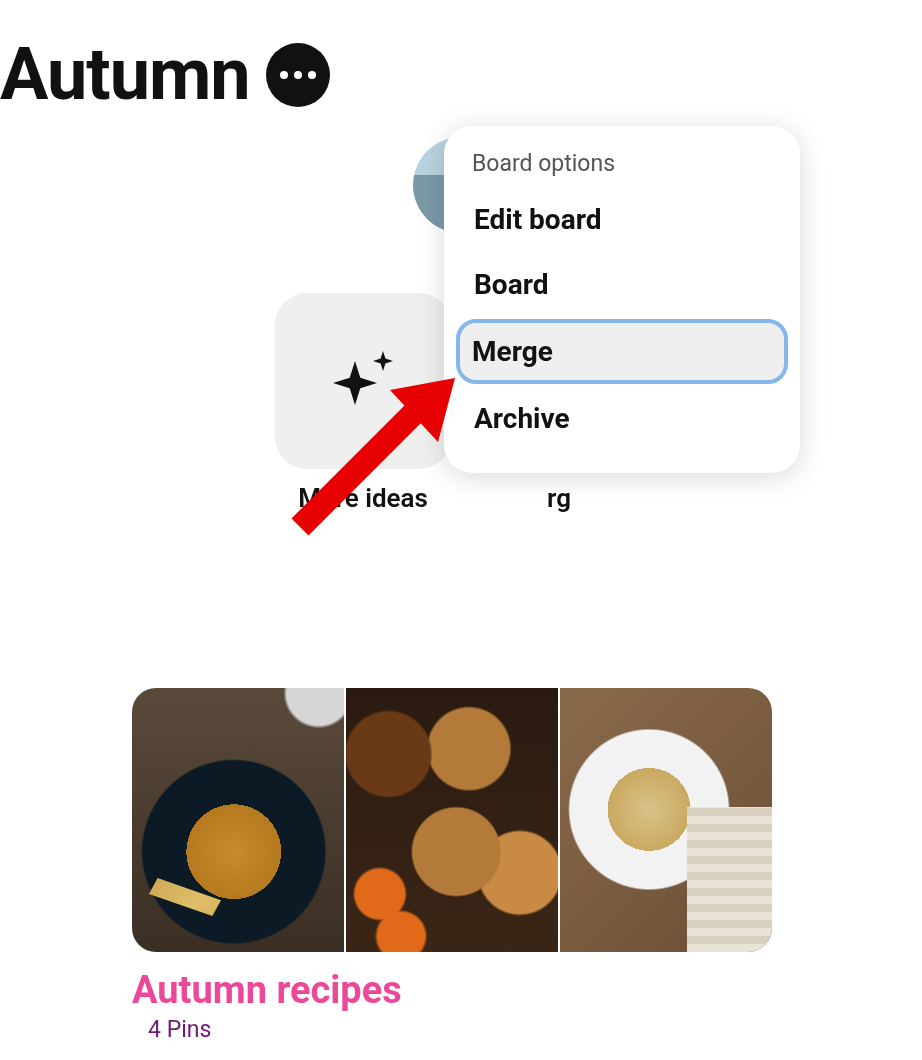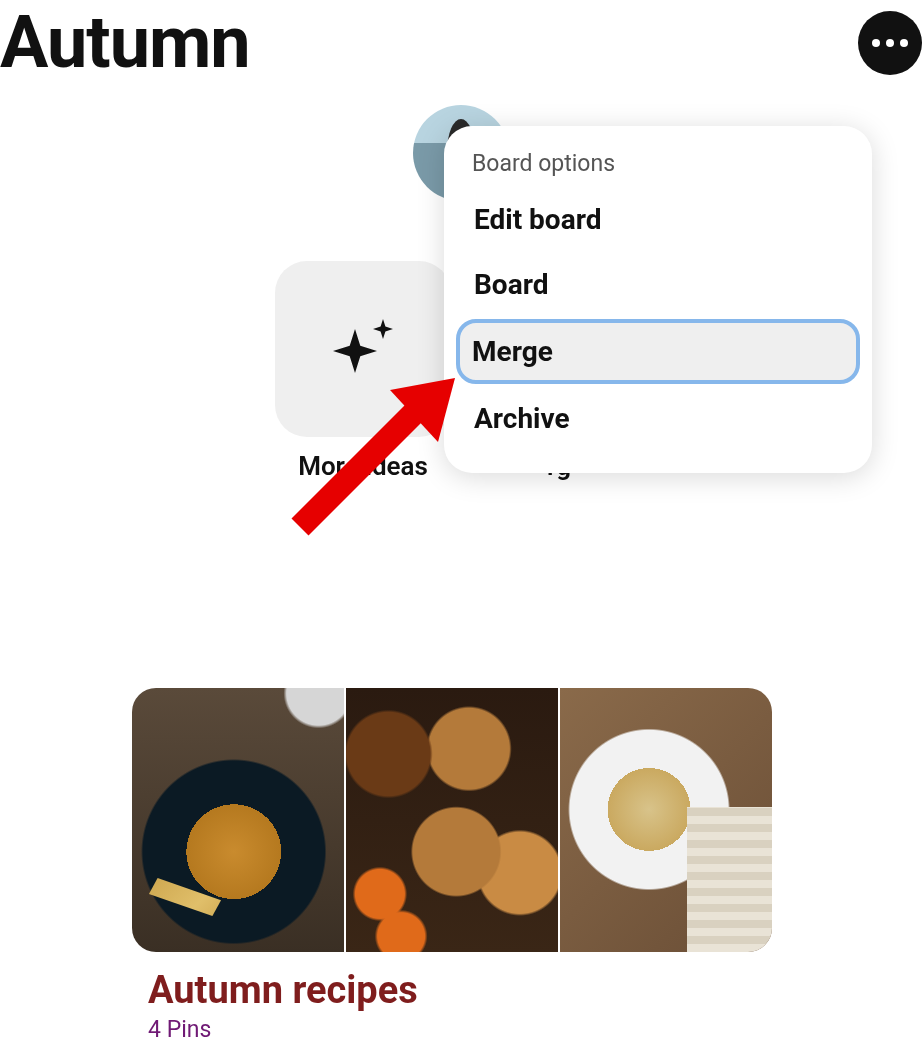--- a/index.html
+++ b/index.html
@@ -11,22 +11,23 @@
       font-family: -apple-system, BlinkMacSystemFont, "Segoe UI", Roboto, Helvetica, Arial, sans-serif;
       background: #ffffff;
       width: 922px;
       height: 1060px;
       position: relative;
       overflow: hidden;
     }
     .header {
       display: flex;
       align-items: center;
-      justify-content: space-between;
+      justify-content: flex-start;
       gap: 16px;
+      padding-top: 32px;
     }
     .board-title {
       font-size: 72px;
       font-weight: 700;
       letter-spacing: -1px;
       color: #111;
     }
     .more-btn {
       width: 64px;
       height: 64px;
@@ -124,21 +125,21 @@
       border: 6px solid #111;
       border-radius: 8px;
       position: relative;
     }
 
     
     .dropdown {
       position: absolute;
       left: 444px;
       top: 126px;
-      width: 428px;
+      width: 356px;
       background: #fff;
       border-radius: 28px;
       box-shadow: 0 4px 28px rgba(0,0,0,0.15);
       padding: 24px 12px 22px 12px;
       z-index: 10;
     }
     .dropdown-heading {
       font-size: 23px;
       font-weight: 400;
       color: #555;
@@ -198,23 +199,22 @@
       flex: 1;
       border-left: 2px solid #fff;
       border-right: 2px solid #fff;
     }
     .cover-img:nth-child(3) {
       flex: 1;
     }
     .section-title {
       font-size: 38px;
       font-weight: 700;
-      color: #7f1d1d;
+      color: #ec4899;
       margin-top: 16px;
-      margin-left: 16px;
     }
     .section-count {
       font-size: 23px;
       font-weight: 400;
       color: #701a75;
       margin-top: 4px;
       margin-left: 16px;
     }
 
     

